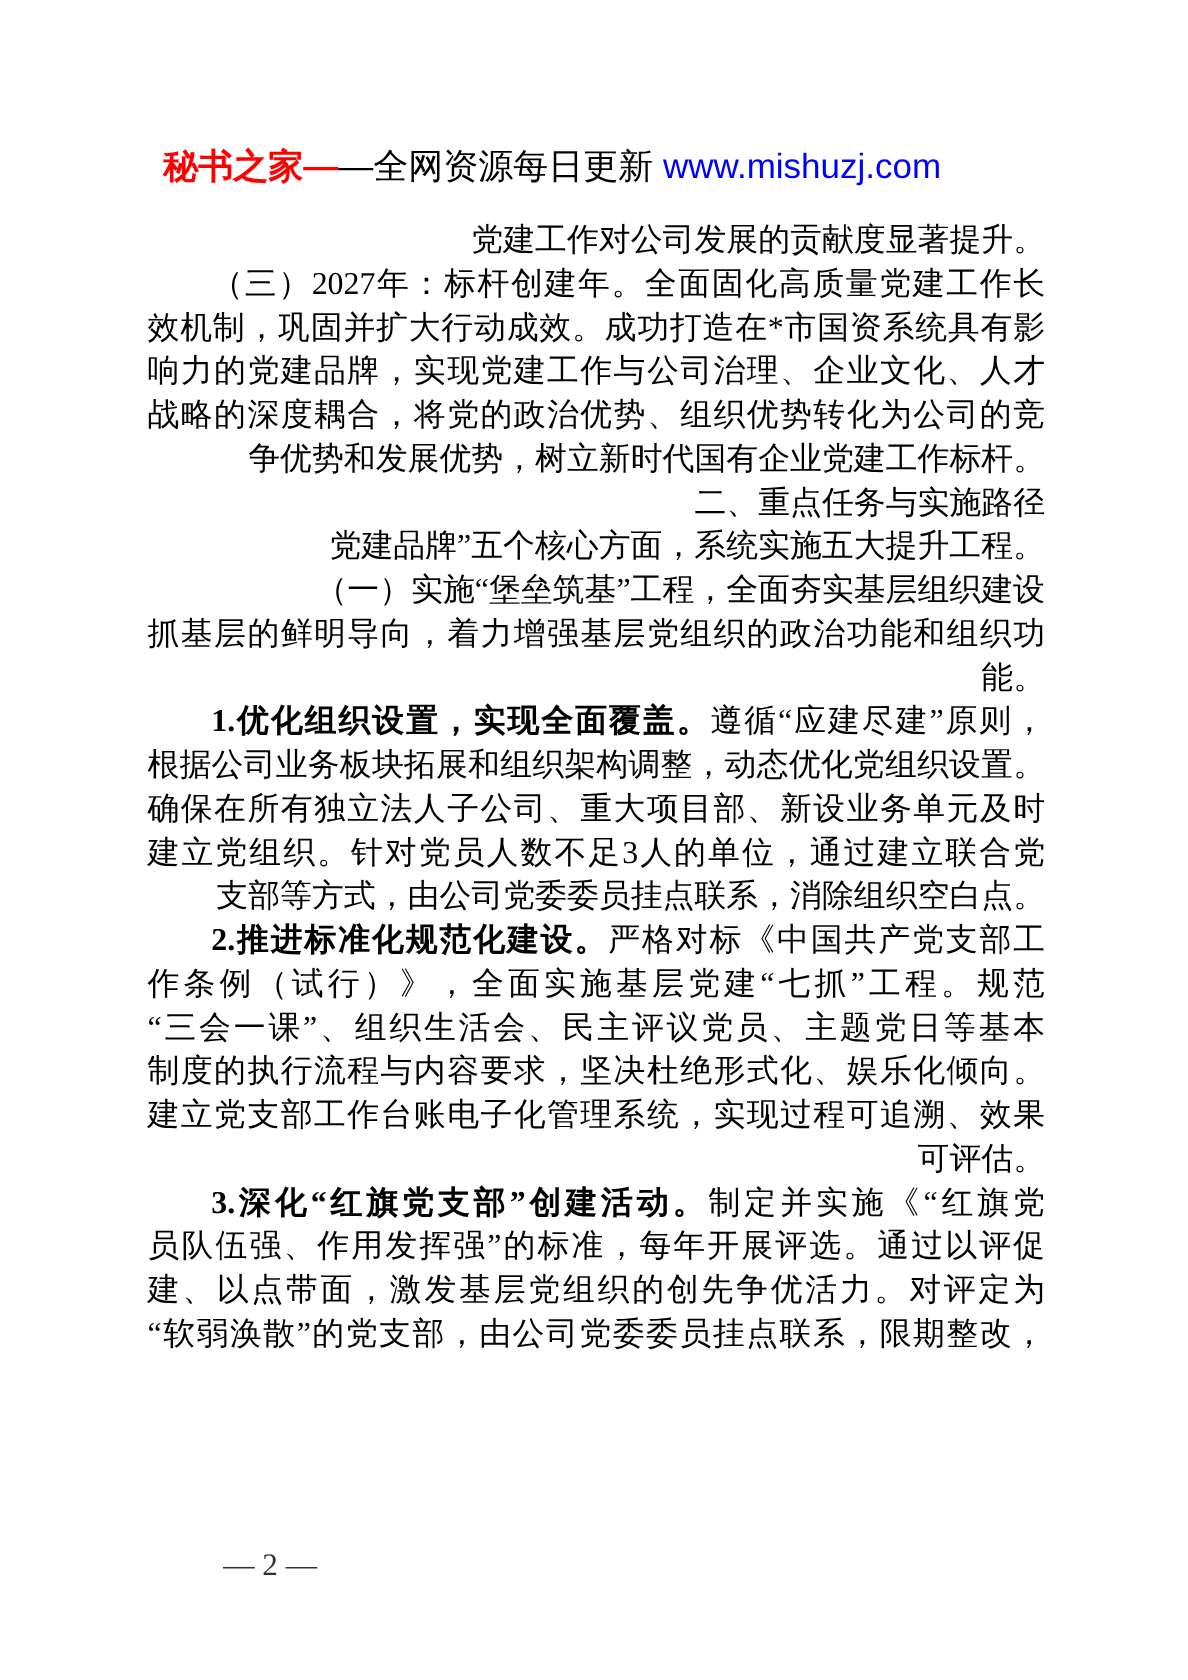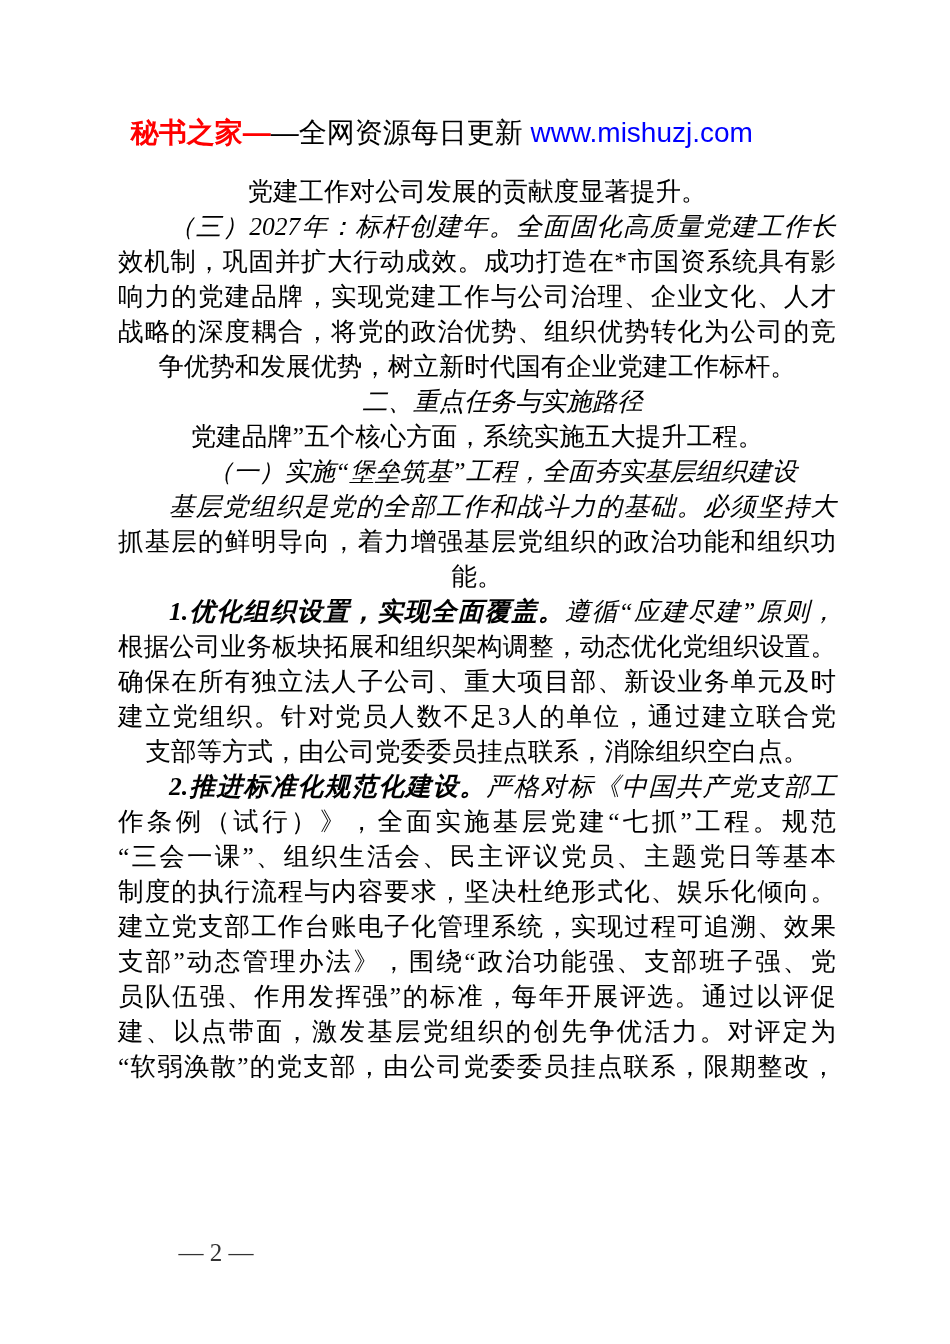--- a/index.html
+++ b/index.html
@@ -28,23 +28,23 @@
     left: 118px;
     top: 174px;
     width: 718px;
     font-size: 25.5px;
     color: #000000;
   }
   .paragraph { margin: 0; padding: 0; }
   .line {
     height: 35px;
     line-height: 35px;
-    text-align: center;
+    text-align: right;
   }
-  .line.indent { text-indent: 2em; font-style: italic; }
+  .line.indent { text-indent: 2em; }
   .line.justify {
     text-align: justify;
     text-align-last: justify;
   }
   .seg.bold { font-weight: bold; }
   .page-footer {
     position: absolute;
     top: 1238px;
     left: 216px;
     transform: translateX(-50%);
@@ -76,39 +76,39 @@
     <div class="paragraph">
       <div class="line indent"><span class="seg">二、重点任务与实施路径</span></div>
     </div>
     <div class="paragraph">
       <div class="line"><span class="seg">党建品牌”五个核心方面，系统实施五大提升工程。</span></div>
     </div>
     <div class="paragraph">
       <div class="line indent"><span class="seg">（一）实施“堡垒筑基”工程，全面夯实基层组织建设</span></div>
     </div>
     <div class="paragraph">
-      <div class="line indent justify"><span class="seg">基层党组织是党的全部工作和战斗力的基础。必须坚持大</span></div>
       <div class="line justify"><span class="seg">抓基层的鲜明导向，着力增强基层党组织的政治功能和组织功</span></div>
       <div class="line"><span class="seg">能。</span></div>
     </div>
     <div class="paragraph">
       <div class="line indent justify"><span class="seg bold">1.优化组织设置，实现全面覆盖。</span><span class="seg">遵循“应建尽建”原则，</span></div>
       <div class="line justify"><span class="seg">根据公司业务板块拓展和组织架构调整，动态优化党组织设置。</span></div>
       <div class="line justify"><span class="seg">确保在所有独立法人子公司、重大项目部、新设业务单元及时</span></div>
       <div class="line justify"><span class="seg">建立党组织。针对党员人数不足3人的单位，通过建立联合党</span></div>
       <div class="line"><span class="seg">支部等方式，由公司党委委员挂点联系，消除组织空白点。</span></div>
     </div>
     <div class="paragraph">
       <div class="line indent justify"><span class="seg bold">2.推进标准化规范化建设。</span><span class="seg">严格对标《中国共产党支部工</span></div>
       <div class="line justify"><span class="seg">作条例（试行）》，全面实施基层党建“七抓”工程。规范</span></div>
       <div class="line justify"><span class="seg">“三会一课”、组织生活会、民主评议党员、主题党日等基本</span></div>
       <div class="line justify"><span class="seg">制度的执行流程与内容要求，坚决杜绝形式化、娱乐化倾向。</span></div>
       <div class="line justify"><span class="seg">建立党支部工作台账电子化管理系统，实现过程可追溯、效果</span></div>
+      <div class="line"><span class="seg">可评估。</span></div>
     </div>
     <div class="paragraph">
-      <div class="line justify"><span class="seg">支部”动态管理办法》，围绕“政治功能强、支部班子强、党</span></div>
+      <div class="line indent justify"><span class="seg bold">3.深化“红旗党支部”创建活动。</span><span class="seg">制定并实施《“红旗党</span></div>
       <div class="line justify"><span class="seg">员队伍强、作用发挥强”的标准，每年开展评选。通过以评促</span></div>
       <div class="line justify"><span class="seg">建、以点带面，激发基层党组织的创先争优活力。对评定为</span></div>
       <div class="line justify"><span class="seg">“软弱涣散”的党支部，由公司党委委员挂点联系，限期整改，</span></div>
     </div>
   </div>
 
 <div class="page-footer">— 2 —</div>
 
 </body></html>

